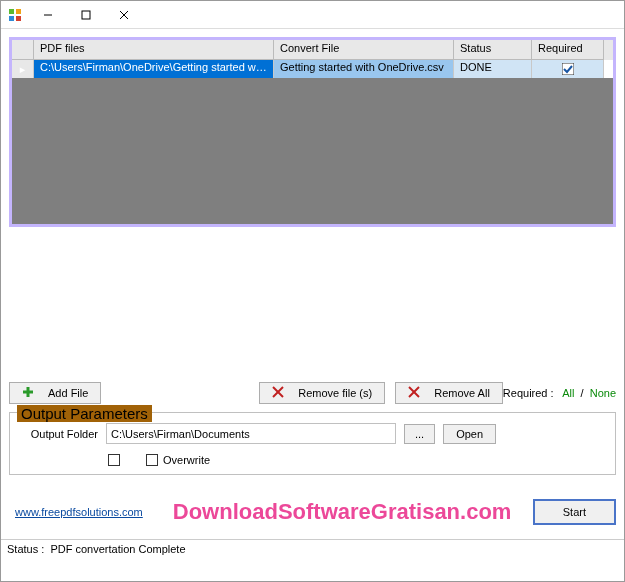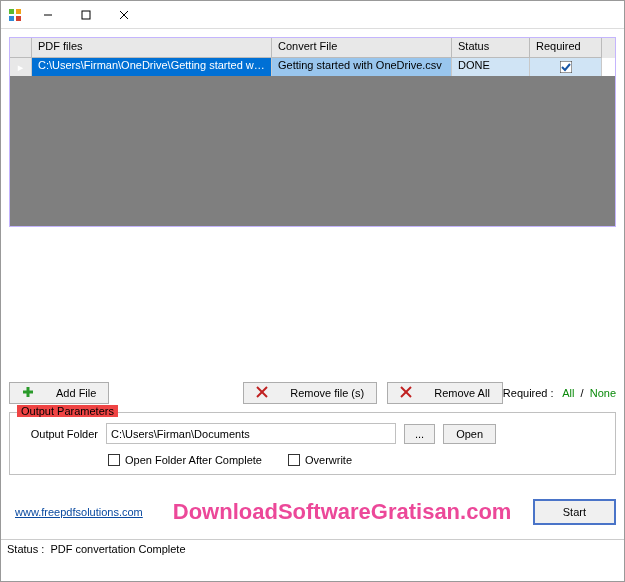--- a/index.html
+++ b/index.html
@@ -19,21 +19,21 @@
   align-items: center;
   border-bottom: 1px solid #ddd;
 }
 .titlebar .app-icon { width: 16px; height: 16px; margin: 0 6px; }
 .titlebar .title { flex: 1; font-size: 12px; }
 .titlebar .win-btn { width: 38px; height: 28px; display: flex; align-items: center; justify-content: center; }
 
 .client { padding: 8px; }
 
 .grid {
-  border: 1px solid #c4b5fd;
+  border: 3px solid #c4b5fd;
   height: 190px;
   background: #7f7f7f;
   overflow: hidden;
 }
 .grid-header {
   display: grid;
   grid-template-columns: 22px 240px 180px 78px 72px;
   background: #e8e8e8;
   height: 20px;
 }
@@ -70,41 +70,41 @@
   align-items: center;
   margin-top: 155px;
 }
 .btn {
   border: 1px solid #adadad;
   background: #f0f0f0;
   padding: 3px 12px;
   font-size: 11px;
   display: inline-flex;
   align-items: center;
-  gap: 22px;
+  gap: 14px;
   cursor: default;
 }
 .btn.focus { border: 2px solid #4a74c8; }
 .spacer { flex: 1; }
 .req-line { margin-left: auto; font-size: 11px; }
 .link-green { color: #0a8a0a; cursor: pointer; }
 
 .group {
   border: 1px solid #c0c0c0;
   margin-top: 8px;
   padding: 10px 8px 8px 8px;
   position: relative;
 }
 .group-title {
   position: absolute;
   top: -8px;
   left: 7px;
-  background: #ef4444;
+  background: #a16207;
   padding: 0 4px;
-  font-size: 11px;
+  font-size: 15px;
 }
 .field-row { display: flex; align-items: center; gap: 8px; margin-bottom: 10px; }
 .field-row label { font-size: 11px; width: 80px; text-align: right; }
 .text-input {
   flex: 1;
   border: 1px solid #c0c0c0;
   height: 21px;
   padding: 0 4px;
   font-size: 11px;
   max-width: 290px;
@@ -210,21 +210,20 @@
     <span class="group-title">Output Parameters</span>
     <div class="field-row">
       <label>Output Folder</label>
       <input type="text" class="text-input" value="C:\Users\Firman\Documents" style="">
       <span class="btn" style="padding:3px 10px;">...</span>
       <span class="btn">Open</span>
     </div>
     <div class="check-row">
       <label class="check">
         <span class="box"></span>
-        <span>Open Folder After Complete</span>
       </label>
       <label class="check">
         <span class="box"></span>
         <span>Overwrite</span>
       </label>
     </div>
   </div>
 
   <div class="bottom">
     <a class="weblink">www.freepdfsolutions.com</a>

